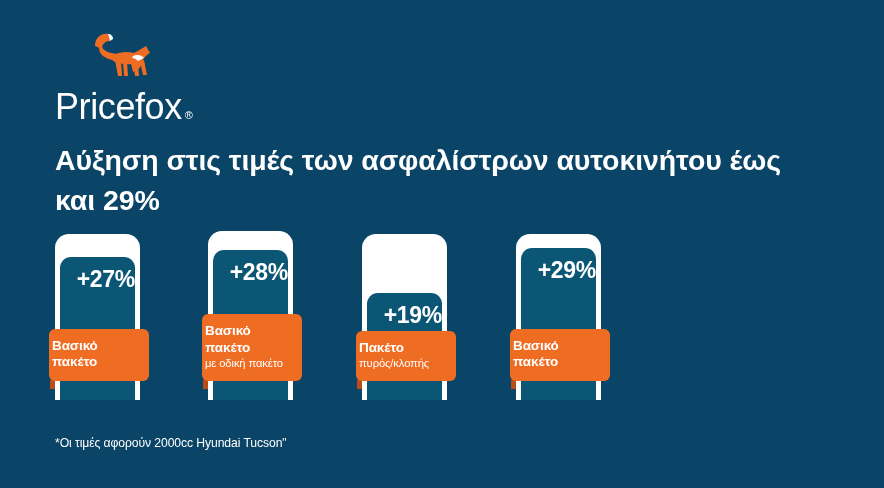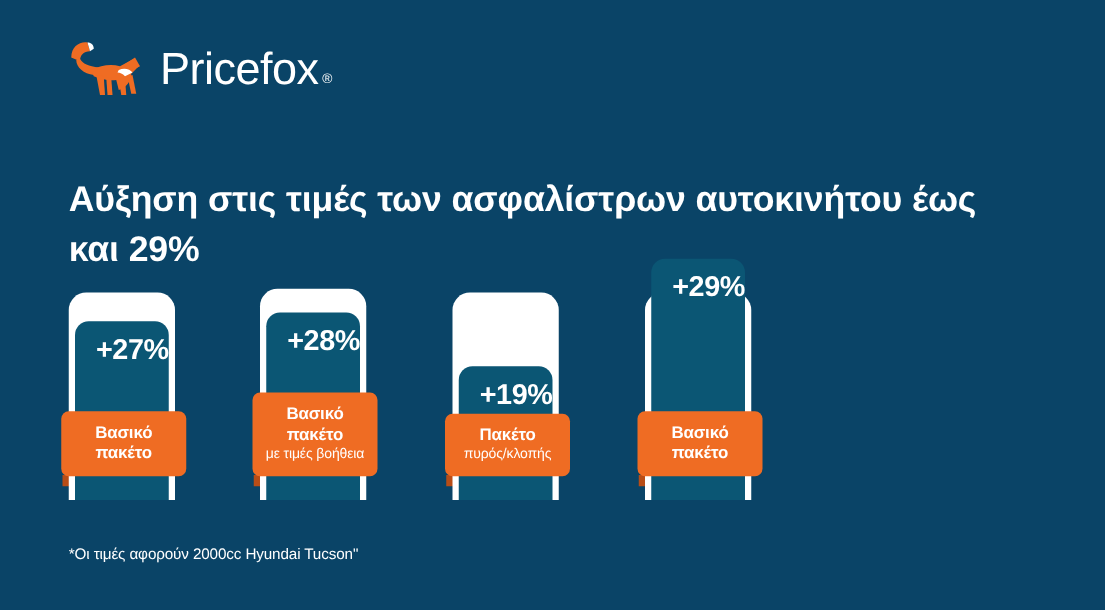--- a/index.html
+++ b/index.html
@@ -16,20 +16,21 @@
   }
 
   
   .logo-row {
     position: absolute;
     left: 55px;
     top: 32px;
     display: flex;
     align-items: center;
     gap: 11px;
+    flex-direction: column;
   }
   .fox-icon {
     width: 62px;
     height: 46px;
     display: block;
   }
   .brand-wrap {
     display: flex;
     align-items: flex-end;
     gap: 3px;
@@ -110,21 +111,21 @@
   
   .tag {
     position: absolute;
     left: -1px;
     bottom: 19px;
     width: 100px;
     background: #ef6c23;
     border-radius: 6px;
     padding: 9px 3px 10px 3px;
     box-sizing: border-box;
-    text-align: center;
+    text-align: left;
   }
   .tag-fold {
     position: absolute;
     left: 0px;
     bottom: 11px;
     width: 9px;
     height: 9px;
     background: #b84d17;
     z-index: -1;
   }
@@ -199,39 +200,39 @@
 
   <div class="bar-group" style="left:153px;">
     <div class="capsule" style="height:169px;"></div>
     <div class="fill" style="height:150px;">
       <div class="pct">+28%</div>
     </div>
     <div class="tag-fold"></div>
     <div class="tag">
       <div class="tag-line">Βασικό</div>
       <div class="tag-line">πακέτο</div>
-      <div class="tag-sub">με τιμές βοήθεια</div>
+      <div class="tag-sub">με οδική πακέτο</div>
     </div>
   </div>
 
   <div class="bar-group" style="left:307px;">
     <div class="capsule" style="height:166px;"></div>
     <div class="fill" style="height:107px;">
       <div class="pct">+19%</div>
     </div>
     <div class="tag-fold"></div>
     <div class="tag">
       <div class="tag-line">Πακέτο</div>
       <div class="tag-sub">πυρός/κλοπής</div>
     </div>
   </div>
 
   <div class="bar-group" style="left:461px;">
     <div class="capsule" style="height:166px;"></div>
-    <div class="fill" style="height:193px;">
+    <div class="fill" style="height:152px;">
       <div class="pct">+29%</div>
     </div>
     <div class="tag-fold"></div>
     <div class="tag">
       <div class="tag-line">Βασικό</div>
       <div class="tag-line">πακέτο</div>
     </div>
   </div>
 
 </div>

